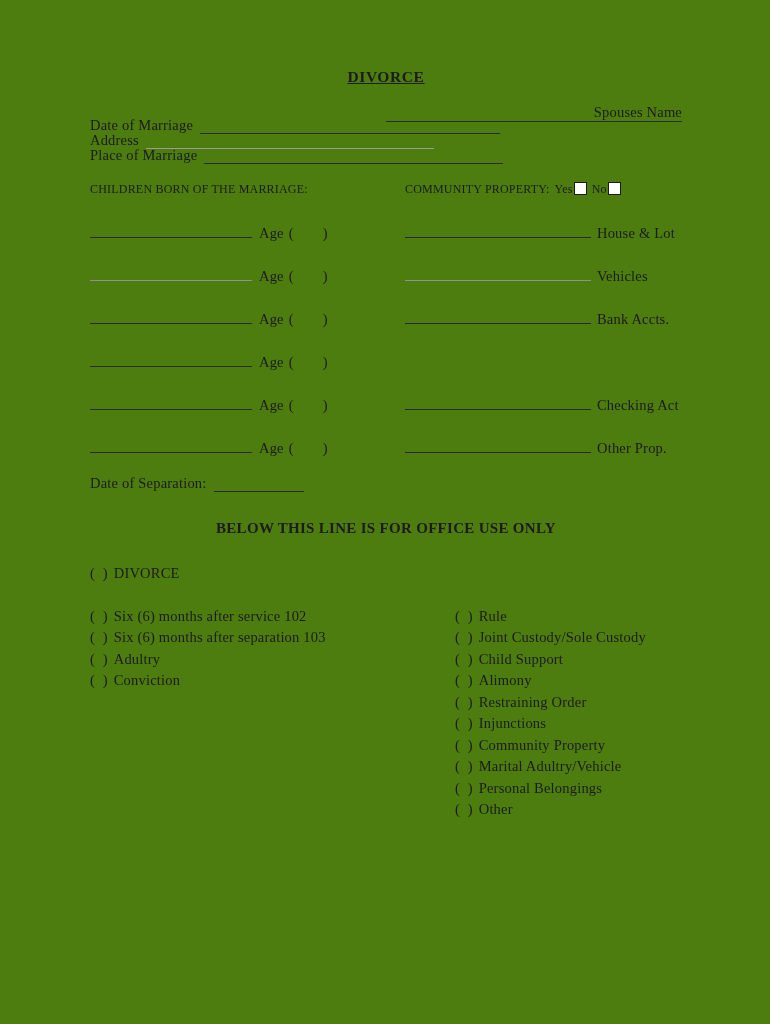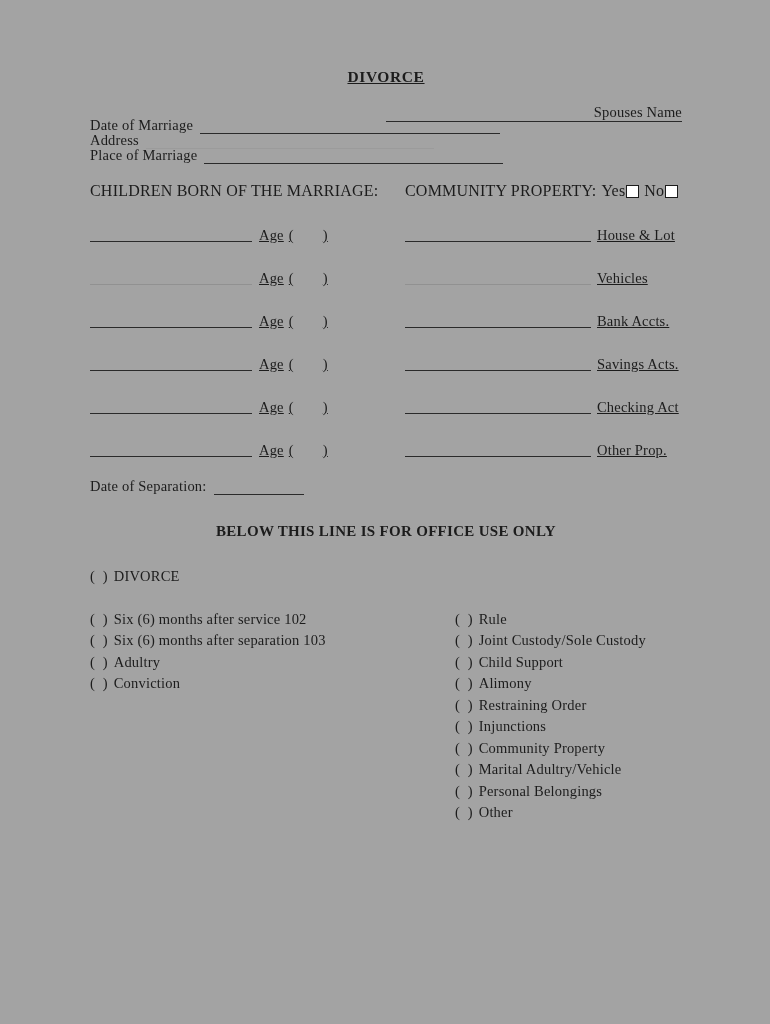--- a/index.html
+++ b/index.html
@@ -7,21 +7,21 @@
   body {
     width: 770px; height: 1024px;
     font-family: "Liberation Serif", "DejaVu Serif", serif;
     color: #1c1c1c;
     -webkit-font-smoothing: antialiased;
   }
   .page {
     width: 770px; height: 1024px;
     padding: 68px 88px 0 90px;
     overflow: hidden;
-    background: #a3a3a3;
+    background: #4d7c0f;
   }
   .title {
     font-size: 15.5px; font-weight: bold;
     text-align: center; text-decoration: underline;
     letter-spacing: 0.6px;
   }
 
   
   .fields { margin-top: 18px; }
   .field-row {
@@ -39,30 +39,30 @@
   .field-row:nth-child(2) .fill { width: 300px; }
   .field-row:nth-child(3) .fill { width: 288px; border-bottom-color: #9b9b9b; }
   .field-row:nth-child(4) .fill { width: 299px; }
   .field-row:nth-child(5) .fill { width: 304px; }
 
   
   .two-col { display: flex; }
   .col-left  { width: 315px; flex: none; }
   .col-right { flex: 1; }
 
-  .head-row { margin-top: 18px; font-size: 16px; letter-spacing: 0.2px; }
+  .head-row { margin-top: 18px; font-size: 12px; letter-spacing: 0.2px; }
   .yn { margin-left: 5px; }
   .box {
     display: inline-block; width: 13px; height: 13px;
     border: 1.6px solid #1c1c1c; vertical-align: -2px;
     margin-left: 1px; background: #fff;
   }
 
   .pair-row { margin-top: 28px; font-size: 14.5px; height: 15px; letter-spacing: 0.2px; }
-  .pair-row .col-left, .pair-row .col-right { display: flex; align-items: center; text-decoration: underline; }
+  .pair-row .col-left, .pair-row .col-right { display: flex; align-items: flex-start; }
   .child-line { width: 162px; }
   .age-lbl { margin-left: 7px; }
   .pO { margin-left: 5px; }
   .age-gap { display: inline-block; width: 29px; }
   .prop-line { width: 186px; }
   .prop-lbl { margin-left: 6px; white-space: nowrap; }
   .pair-row.muted .fill { border-bottom-color: #919191; }
 
   .sep-row { margin-top: 22px; }
   .sep-row .fill { width: 90px; }
@@ -161,24 +161,20 @@
   </div>
 
   <div class="two-col pair-row">
     <div class="col-left">
       <span class="fill child-line"></span>
       <span class="age-lbl">Age</span>
       <span class="pO">(</span>
       <span class="age-gap"></span>
       <span>)</span>
     </div>
-    <div class="col-right">
-      <span class="fill prop-line"></span>
-      <span class="prop-lbl">Savings Acts.</span>
-    </div>
   </div>
 
   <div class="two-col pair-row">
     <div class="col-left">
       <span class="fill child-line"></span>
       <span class="age-lbl">Age</span>
       <span class="pO">(</span>
       <span class="age-gap"></span>
       <span>)</span>
     </div>

